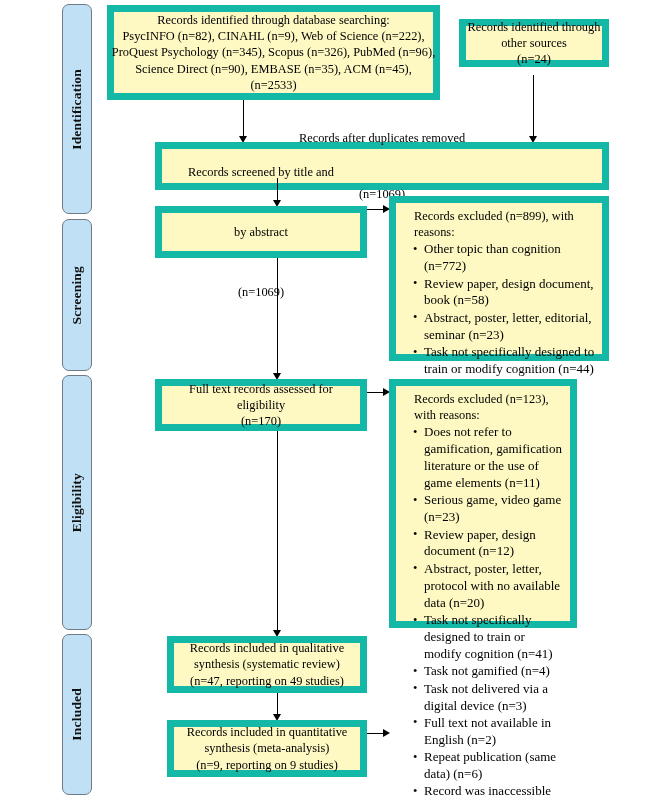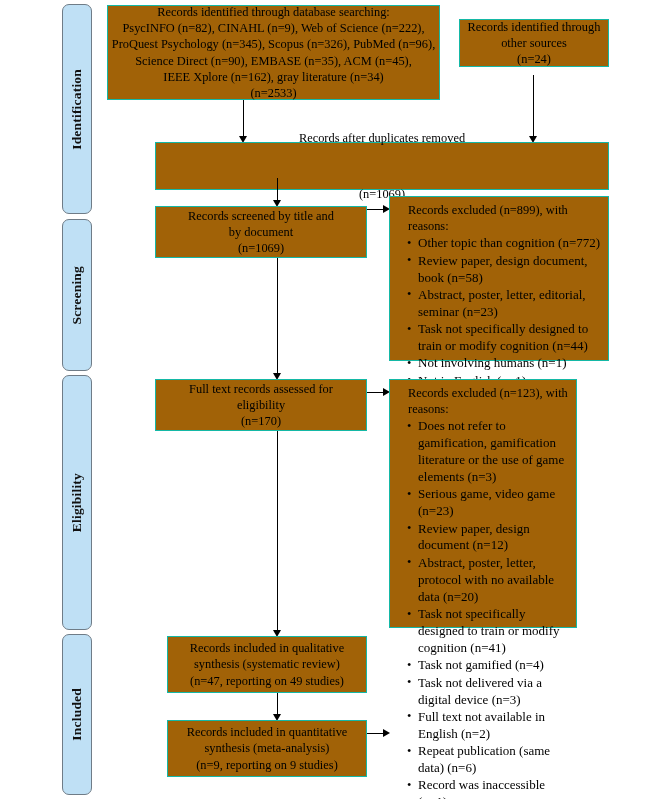--- a/index.html
+++ b/index.html
@@ -41,22 +41,22 @@
     font-size: 13.5px;
     letter-spacing: 0.2px;
     white-space: nowrap;
     color: #111111;
   }
 
   
   .box {
     position: absolute;
     box-sizing: border-box;
-    border: 1px solid #14b8a6;
-    background: #a16207;
+    border: 7px solid #14b8a6;
+    background: #fef9c3;
     font-size: 12.4px;
     line-height: 1.30;
     color: #000000;
   }
   .box.centered {
     display: flex;
     flex-direction: column;
     align-items: center;
     justify-content: center;
     text-align: center;
@@ -143,21 +143,20 @@
 
   <div class="phase-bar" style="top:634px; height:161px;">
     <span class="phase-label">Included</span>
   </div>
 
   <div class="box centered" style="left:107px; top:5px; width:333px; height:95px;">
     <div class="line">Records identified through database searching:</div>
     <div class="line">PsycINFO (n=82), CINAHL (n=9), Web of Science (n=222),</div>
     <div class="line">ProQuest Psychology (n=345), Scopus (n=326), PubMed (n=96),</div>
     <div class="line">Science Direct (n=90), EMBASE (n=35), ACM (n=45),</div>
-    <div class="line">IEEE Xplore (n=162), gray literature (n=34)</div>
     <div class="line">(n=2533)</div>
   </div>
 
   <div class="box centered" style="left:459px; top:19px; width:150px; height:48px;">
     <div class="line">Records identified through</div>
     <div class="line">other sources</div>
     <div class="line">(n=24)</div>
   </div>
 
   <div class="vline" style="left:243px; top:100px; height:38px;"></div>
@@ -167,23 +166,23 @@
   <div class="arrow-down" style="left:529px; top:136px;"></div>
 
   <div class="box centered" style="left:155px; top:142px; width:454px; height:48px;gap:40px;">
     <div class="line">Records after duplicates removed</div>
     <div class="line">(n=1069)</div>
   </div>
 
   <div class="vline" style="left:277px; top:178px; height:24px;"></div>
   <div class="arrow-down" style="left:273px; top:200px;"></div>
 
-  <div class="box centered" style="left:155px; top:206px; width:212px; height:52px;">
+  <div class="box centered" style="left:155px; top:206px; width:212px; height:52px;gap:44px;">
     <div class="line">Records screened by title and</div>
-    <div class="line">by document</div>
+    <div class="line">by abstract</div>
     <div class="line">(n=1069)</div>
   </div>
 
   <div class="hline" style="left:367px; top:209px; width:18px;"></div>
   <div class="arrow-right" style="left:383px; top:205px;"></div>
 
   <div class="box listbox" style="left:389px; top:196px; width:220px; height:165px;">
     <div class="list-head">Records excluded (n=899), with reasons:</div>
     <ul>
       <li>Other topic than cognition (n=772)</li>
@@ -203,21 +202,21 @@
     <div class="line">eligibility</div>
     <div class="line">(n=170)</div>
   </div>
 
   <div class="hline" style="left:367px; top:392px; width:18px;"></div>
   <div class="arrow-right" style="left:383px; top:388px;"></div>
 
   <div class="box listbox" style="left:389px; top:379px; width:188px; height:249px;">
     <div class="list-head">Records excluded (n=123), with reasons:</div>
     <ul>
-      <li>Does not refer to gamification, gamification literature or the use of game elements (n=3)</li>
+      <li>Does not refer to gamification, gamification literature or the use of game elements (n=11)</li>
       <li>Serious game, video game (n=23)</li>
       <li>Review paper, design document (n=12)</li>
       <li>Abstract, poster, letter, protocol with no available data (n=20)</li>
       <li>Task not specifically designed to train or modify cognition (n=41)</li>
       <li>Task not gamified (n=4)</li>
       <li>Task not delivered via a digital device (n=3)</li>
       <li>Full text not available in English (n=2)</li>
       <li>Repeat publication (same data) (n=6)</li>
       <li>Record was inaccessible (n=1)</li>
     </ul>

